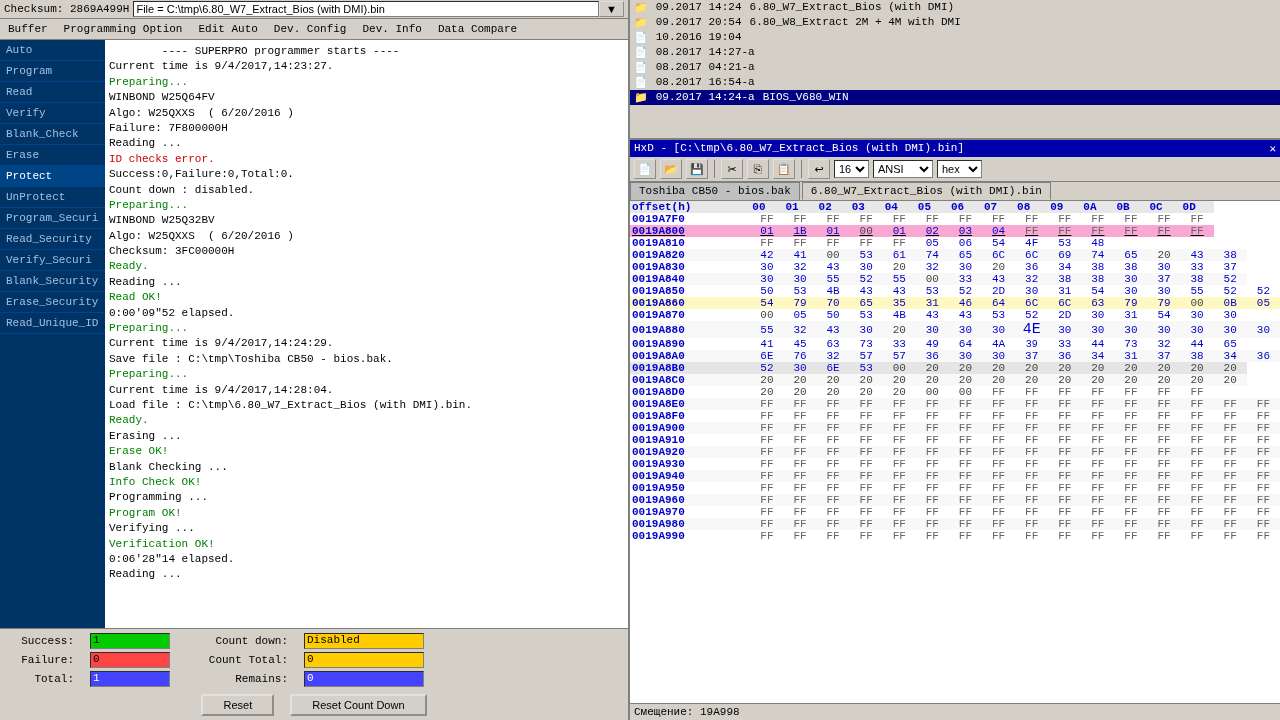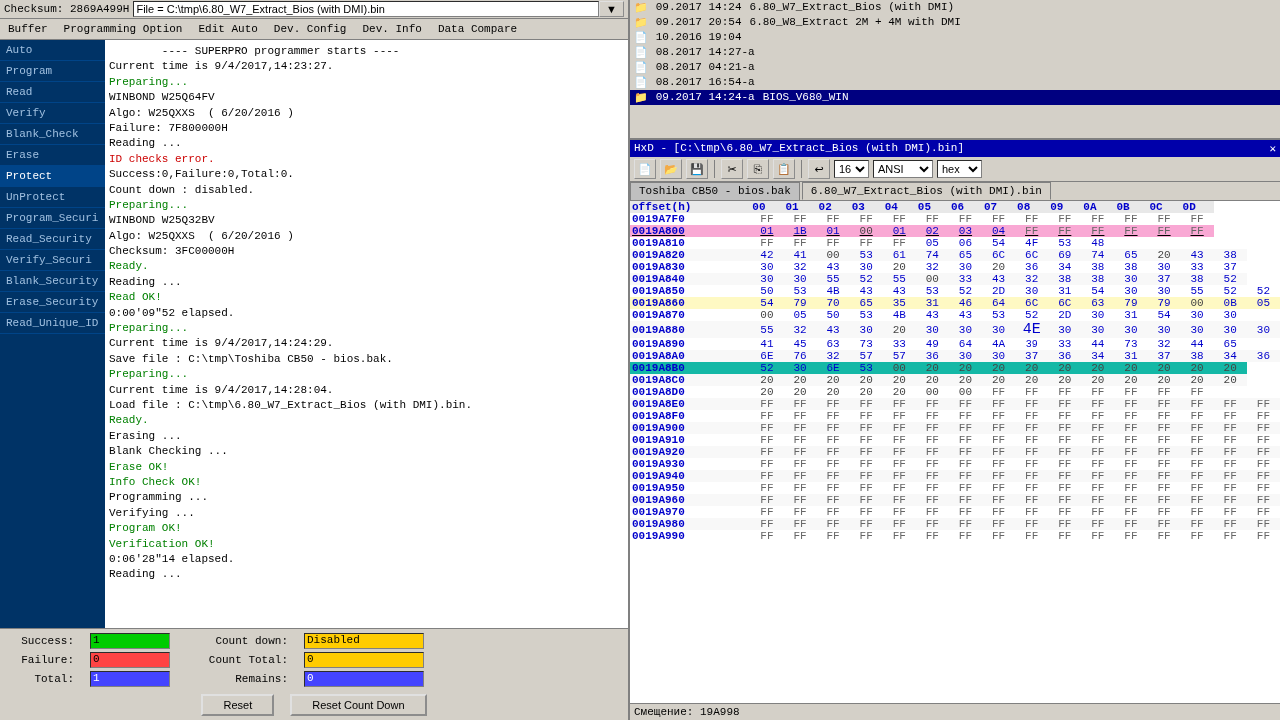--- a/index.html
+++ b/index.html
@@ -135,26 +135,26 @@
           <div class="log-line log-green">Read OK!</div>
           <div class="log-line log-black">0:00'09"52 elapsed.</div>
           <div class="log-line log-green">Preparing...</div>
           <div class="log-line log-black">Current time is 9/4/2017,14:24:29.</div>
           <div class="log-line log-black">Save file : C:\tmp\Toshiba CB50 - bios.bak.</div>
           <div class="log-line log-green">Preparing...</div>
           <div class="log-line log-black">Current time is 9/4/2017,14:28:04.</div>
           <div class="log-line log-black">Load file : C:\tmp\6.80_W7_Extract_Bios (with DMI).bin.</div>
           <div class="log-line log-green">Ready.</div>
           <div class="log-line log-black">Erasing ...</div>
+          <div class="log-line log-green">Erase OK!</div>
           <div class="log-line log-black">Blank Checking ...</div>
-          <div class="log-line log-green">Erase OK!</div>
           <div class="log-line log-green">Info Check OK!</div>
           <div class="log-line log-black">Programming ...</div>
+          <div class="log-line log-green">Program OK!</div>
           <div class="log-line log-black">Verifying ...</div>
-          <div class="log-line log-green">Program OK!</div>
           <div class="log-line log-green">Verification OK!</div>
           <div class="log-line log-black">0:06'28"14 elapsed.</div>
           <div class="log-line log-black">Reading ...</div>
         </div>
     </div>
 
     <div class="status-area">
       <div style="display:flex; gap:8px;">
         <div>
           <div class="status-row">
@@ -492,21 +492,21 @@
                 <td style="text-align: center; width: 22px; font-size: 11px; padding: 0px 1px; color: rgb(0, 0, 204);">30</td>
                 <td style="text-align: center; width: 22px; font-size: 11px; padding: 0px 1px; color: rgb(0, 0, 204);">37</td>
                 <td style="text-align: center; width: 22px; font-size: 11px; padding: 0px 1px; color: rgb(0, 0, 204);">36</td>
                 <td style="text-align: center; width: 22px; font-size: 11px; padding: 0px 1px; color: rgb(0, 0, 204);">34</td>
                 <td style="text-align: center; width: 22px; font-size: 11px; padding: 0px 1px; color: rgb(0, 0, 204);">31</td>
                 <td style="text-align: center; width: 22px; font-size: 11px; padding: 0px 1px; color: rgb(0, 0, 204);">37</td>
                 <td style="text-align: center; width: 22px; font-size: 11px; padding: 0px 1px; color: rgb(0, 0, 204);">38</td>
                 <td style="text-align: center; width: 22px; font-size: 11px; padding: 0px 1px; color: rgb(0, 0, 204);">34</td>
                 <td style="text-align: center; width: 22px; font-size: 11px; padding: 0px 1px; color: rgb(0, 0, 204);">36</td>
               </tr>
-              <tr style="background: #14b8a6;">
+              <tr style="background: #e5e5e5;">
                 <td class="hex-addr">0019A8B0</td>
                 <td style="text-align: center; width: 22px; font-size: 11px; padding: 0px 1px; color: rgb(0, 0, 204);">52</td>
                 <td style="text-align: center; width: 22px; font-size: 11px; padding: 0px 1px; color: rgb(0, 0, 204);">30</td>
                 <td style="text-align: center; width: 22px; font-size: 11px; padding: 0px 1px; color: rgb(0, 0, 204);">6E</td>
                 <td style="text-align: center; width: 22px; font-size: 11px; padding: 0px 1px; color: rgb(0, 0, 204);">53</td>
                 <td style="text-align: center; width: 22px; font-size: 11px; padding: 0px 1px; color: rgb(68, 68, 68);">00</td>
                 <td style="text-align: center; width: 22px; font-size: 11px; padding: 0px 1px; color: rgb(68, 68, 68);">20</td>
                 <td style="text-align: center; width: 22px; font-size: 11px; padding: 0px 1px; color: rgb(68, 68, 68);">20</td>
                 <td style="text-align: center; width: 22px; font-size: 11px; padding: 0px 1px; color: rgb(68, 68, 68);">20</td>
                 <td style="text-align: center; width: 22px; font-size: 11px; padding: 0px 1px; color: rgb(68, 68, 68);">20</td>

